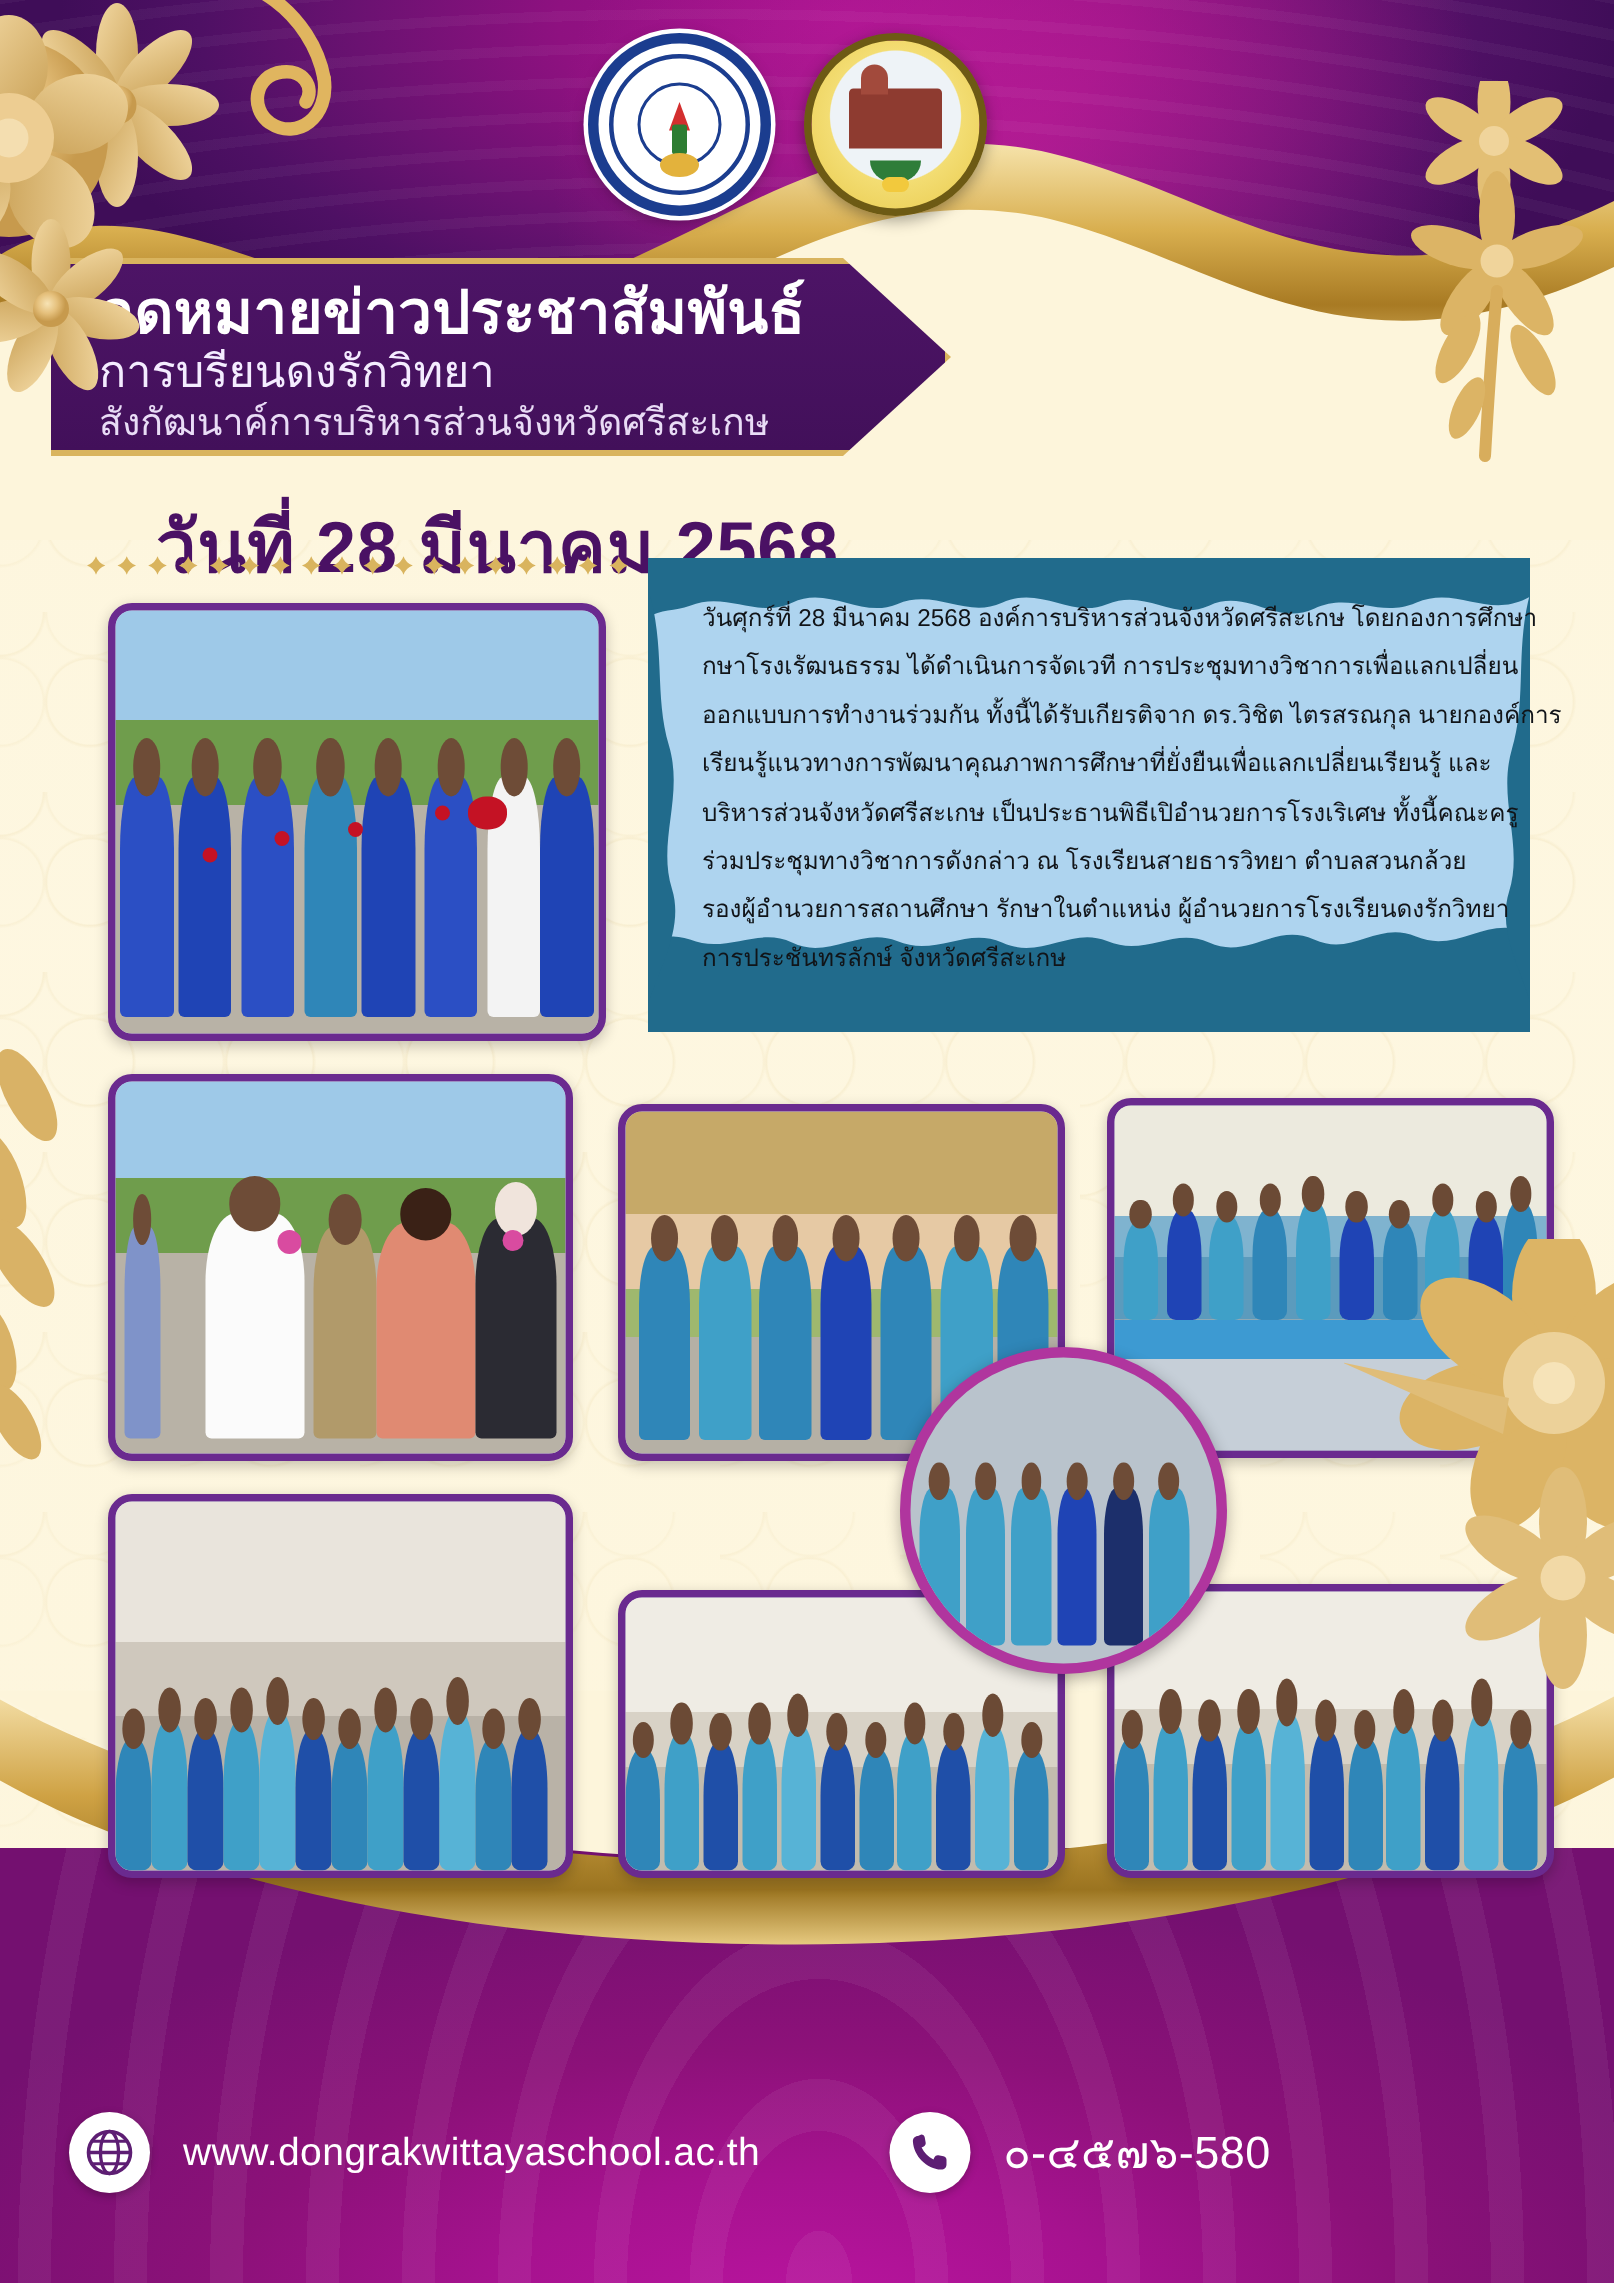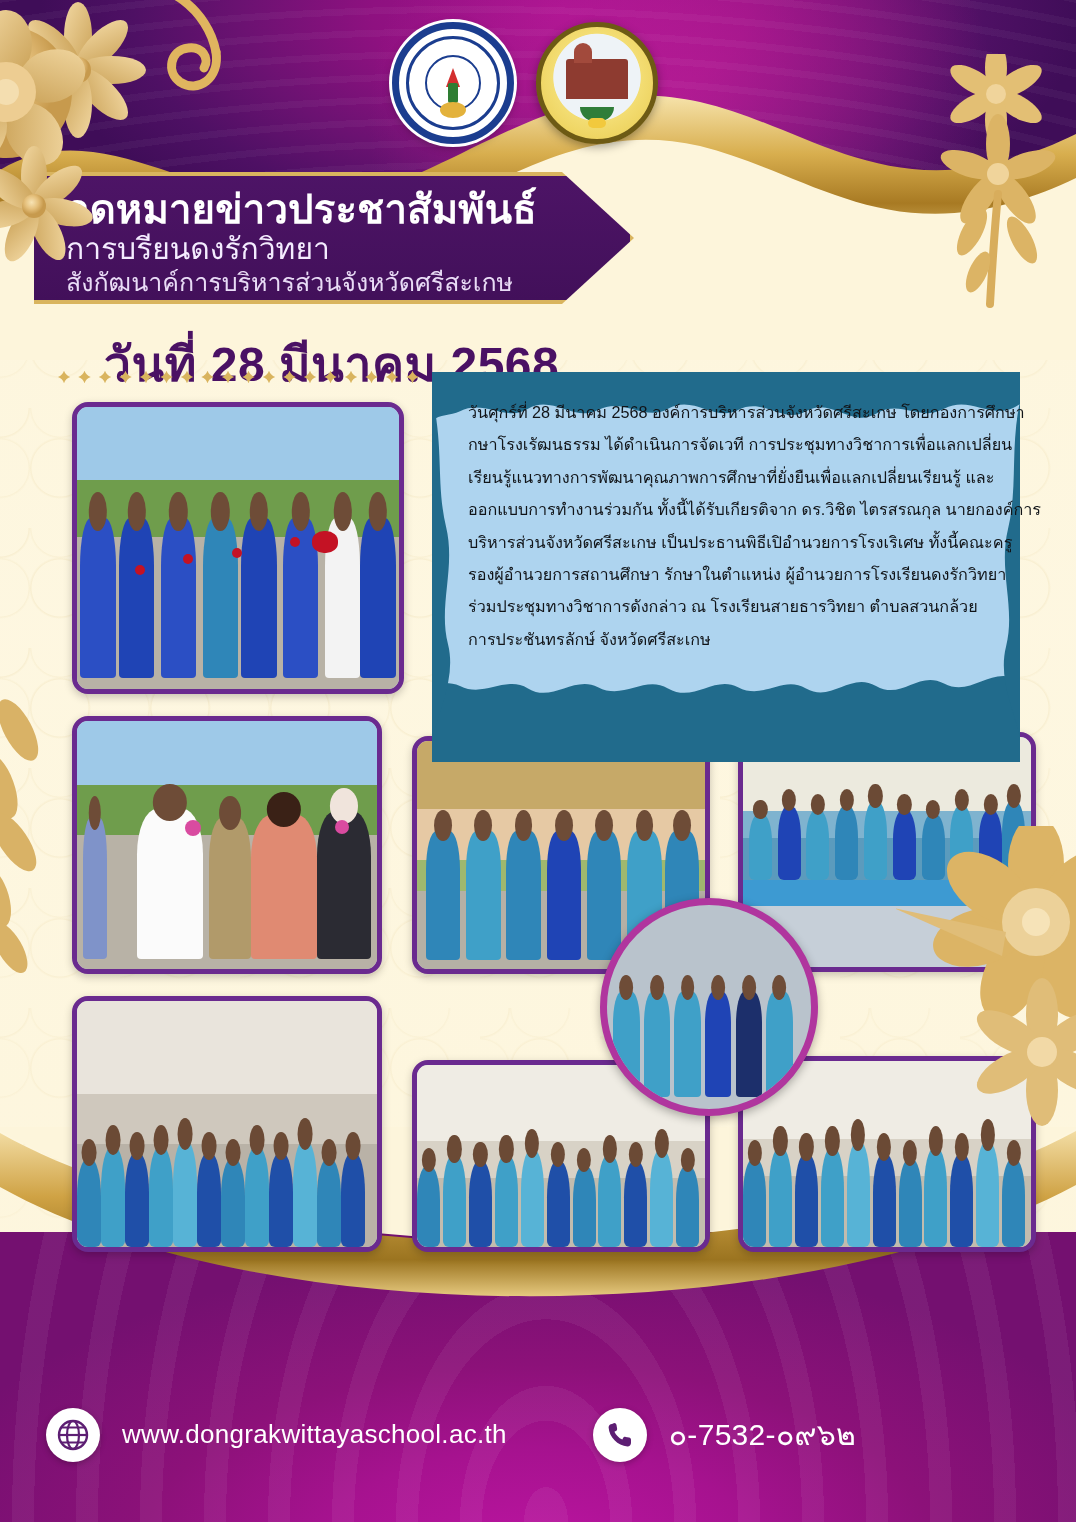--- a/index.html
+++ b/index.html
@@ -161,21 +161,21 @@
     font-size:48px;font-weight:bold;color:#4a1164;
     letter-spacing:.5px; z-index:5;
   }
   .diamonds{
     position:absolute;left:58px;top:368px;width:388px;height:18px;z-index:5;
     display:flex;align-items:center;gap:0;
   }
 
   
   .newsbox{
-    position:absolute;left:432px;top:372px;width:588px;height:390px;z-index:6;
+    position:absolute;left:432px;top:372px;width:588px;height:316px;z-index:6;
   }
   .newsbox .fill{
     position:absolute;inset:0;background:#aed4ef;
   }
   .newsbox .body{
     position:absolute;left:36px;right:14px;top:24px;
     font-size:16.2px; line-height:2.0; color:#111418;
     font-family:"Liberation Sans","DejaVu Sans",sans-serif;
   }
   .newsbox .body p{ white-space:nowrap; }
@@ -397,25 +397,25 @@
         C142,41 120,18 96,30 C74,41 52,22 28,32 C18,36 8,34 0,40 Z"></path>
       <path fill="#216b8c" d="M0,318 L588,318 L588,252 C560,238 540,266 512,254 C486,243 470,268 444,256
         C418,244 400,270 374,258 C350,247 332,268 306,257 C282,247 262,270 236,258 C212,247 192,268 166,257
         C142,247 120,270 96,258 C74,247 52,266 28,256 C18,252 8,256 0,250 Z"></path>
       <path fill="#216b8c" d="M0,20 C12,60 4,92 14,126 C24,160 6,190 16,222 C24,248 8,274 0,300 Z"></path>
       <path fill="#216b8c" d="M588,24 C578,62 586,94 576,128 C566,162 584,192 574,224 C566,250 582,276 588,298 Z"></path>
     </svg>
     <div class="body">
       <p>วันศุกร์ที่ 28 มีนาคม 2568 องค์การบริหารส่วนจังหวัดศรีสะเกษ  โดยกองการศึกษา</p>
       <p>กษาโรงเรัฒนธรรม ได้ดำเนินการจัดเวที การประชุมทางวิชาการเพื่อแลกเปลี่ยน</p>
+      <p>ออกแบบการทำงานร่วมกัน ทั้งนี้ได้รับเกียรติจาก ดร.วิชิต ไตรสรณกุล นายกองค์การ</p>
       <p>เรียนรู้แนวทางการพัฒนาคุณภาพการศึกษาที่ยั่งยืนเพื่อแลกเปลี่ยนเรียนรู้ และ</p>
-      <p>ออกแบบการทำงานร่วมกัน ทั้งนี้ได้รับเกียรติจาก ดร.วิชิต ไตรสรณกุล นายกองค์การ</p>
       <p>บริหารส่วนจังหวัดศรีสะเกษ เป็นประธานพิธีเปิอำนวยการโรงเริเศษ ทั้งนี้คณะครู</p>
+      <p>ร่วมประชุมทางวิชาการดังกล่าว ณ โรงเรียนสายธารวิทยา ตำบลสวนกล้วย</p>
       <p>รองผู้อำนวยการสถานศึกษา รักษาในตำแหน่ง ผู้อำนวยการโรงเรียนดงรักวิทยา</p>
-      <p>ร่วมประชุมทางวิชาการดังกล่าว ณ โรงเรียนสายธารวิทยา ตำบลสวนกล้วย</p>
       <p>การประชันทรลักษ์ จังหวัดศรีสะเกษ</p>
     </div>
   </div>
 
   <div class="photo" style="left:72px;top:402px;width:332px;height:292px;">
     <div class="ph out">
       <div class="row-people">
         <i style="left:1%;background:#2b4fc4;">
             <b></b>
           </i>
@@ -757,17 +757,17 @@
     </div>
     <div class="fitem" style="margin-left:86px;">
       <div class="fcircle">
         <svg width="30" height="30" viewBox="0 0 30 30">
           <path d="M7,4 C5,4 3.5,5.6 3.6,7.6 C4.2,17.4 12.6,25.8 22.4,26.4 C24.4,26.5 26,25 26,23 L26,19.8
                    C26,18.6 25.2,17.7 24,17.5 L20.6,16.9 C19.5,16.7 18.5,17.2 18,18.2 L17.3,19.6
                    C13.8,17.9 11.1,15.2 9.4,11.7 L10.8,11 C11.8,10.5 12.3,9.5 12.1,8.4 L11.5,5
                    C11.3,3.8 10.4,3 9.2,3 Z" fill="#5d1e73"></path>
         </svg>
       </div>
-      <div class="ftext phone">๐-7532-๐๙๖๒</div>
+      <div class="ftext phone">๐-๔๕๗๖-580</div>
     </div>
   </div>
 
 </div>
 
 </body></html>

